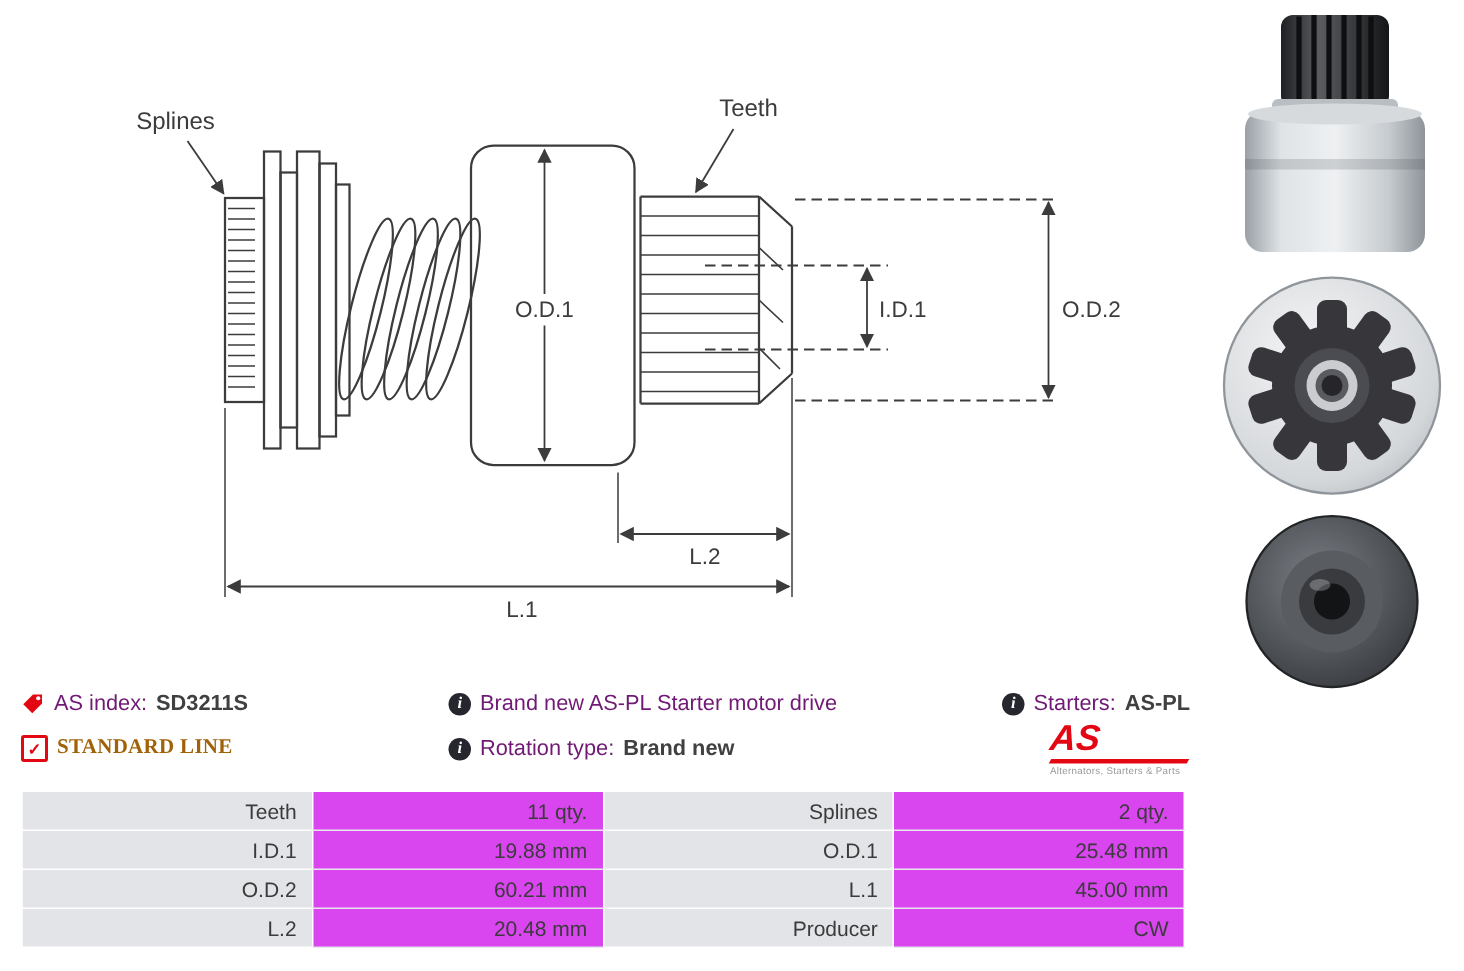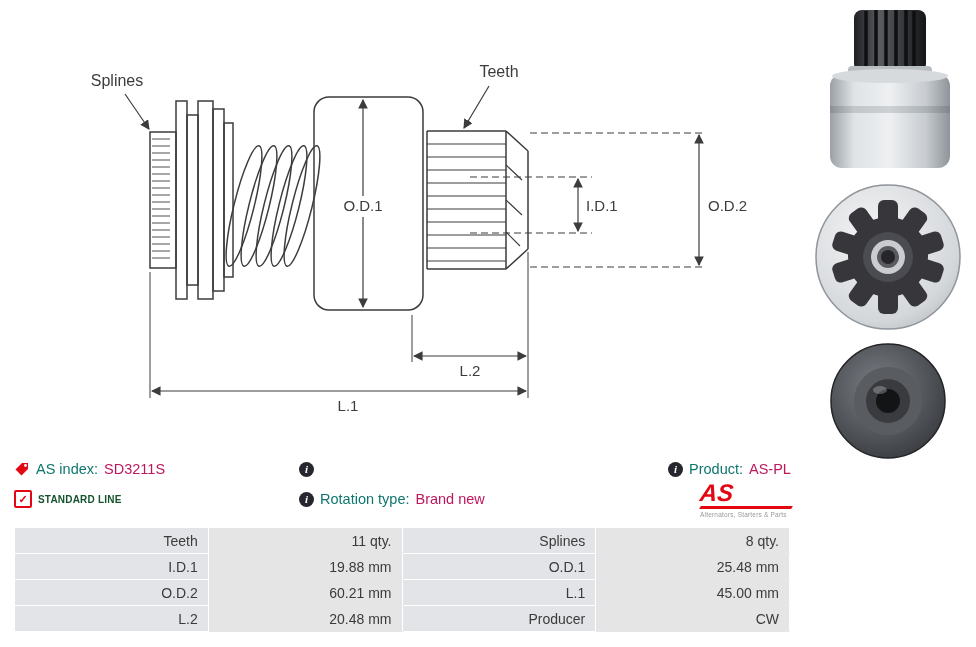--- a/index.html
+++ b/index.html
@@ -16,23 +16,23 @@
   .photo { position:absolute; left:808px; width:160px; cursor:pointer; }
   .photo1 { top:6px;   height:168px; }
   .photo2 { top:180px; height:154px; }
   .photo3 { top:340px; height:122px; }
 
   
   .info-item { position:absolute; display:flex; align-items:center; gap:6px;
                font-size:14.5px; height:20px; white-space:nowrap; }
   .c1 { left:14px; }  .c2 { left:299px; }  .c3 { left:668px; }
   .r1 { top:459px; }  .r2 { top:489px; }
-  .info-item .lbl { color:#0f766e; }
-  .info-item .val { font-weight:normal; color:#be185d; }
-  .std { color:#14532d; font-weight:bold; font-size:10px; letter-spacing:.2px; }
+  .info-item .lbl { color:#701a75; }
+  .info-item .val { font-weight:bold; color:#404040; }
+  .std { color:#a16207; font-weight:bold; font-size:14px; letter-spacing:.2px;font-family:Liberation Serif, serif; }
 
   .info-icon {
     display:inline-flex; align-items:center; justify-content:center;
     width:15px; height:15px; border-radius:50%;
     background:#26262e; color:#fff; flex:0 0 auto;
     font:italic bold 11px "Liberation Serif", serif;
   }
   .check-icon {
     display:inline-flex; align-items:center; justify-content:center;
     width:14px; height:14px; border:2px solid #e30613; border-radius:2px;
@@ -46,21 +46,21 @@
   .logo-swoosh { width:92px; height:3px; background:#e30613; margin:1px 0 2px 0;
                  transform:skewX(-30deg); }
   .logo-sub { font-size:6.5px; color:#999; letter-spacing:.2px; }
 
   
   .specs { position:absolute; left:14px; top:527px; width:776px;
            border-collapse:collapse; table-layout:fixed; font-size:14px; }
   .specs td { height:25px; padding:0 10px; text-align:right;
               border:1px solid #ffffff; color:#3b3b3b; }
   .specs td.tlbl { background:#e3e4e7; }
-  .specs td.tval { background:#e5e5e5; border-bottom:1px solid #e6e7ea;margin-top:44px; }
+  .specs td.tval { background:#d946ef; border-bottom:1px solid #e6e7ea;margin-top:44px; }
 </style>
 </head>
 <body>
 
 <div class="page">
 
   <svg class="diagram" width="800" height="455" viewBox="0 0 800 455">
     <defs>
       <marker id="ah" viewBox="0 0 9 9" refX="8" refY="4.5" markerWidth="8" markerHeight="8" orient="auto-start-reverse">
         <path d="M0,0 L9,4.5 L0,9 Z" fill="#3c3c3c"></path>
@@ -200,47 +200,48 @@
     <span class="val">SD3211S</span>
   </div>
 
   <div class="info-item c1 r2">
     <span class="check-icon">✓</span>
     <span class="std">STANDARD LINE</span>
   </div>
 
   <div class="info-item c2 r1">
     <span class="info-icon">i</span>
+    <span class="lbl">Brand new AS-PL Starter motor drive</span>
   </div>
 
   <div class="info-item c2 r2">
     <span class="info-icon">i</span>
     <span class="lbl">Rotation type:</span>
     <span class="val">Brand new</span>
   </div>
 
   <div class="info-item c3 r1">
     <span class="info-icon">i</span>
-    <span class="lbl">Product:</span>
+    <span class="lbl">Starters:</span>
     <span class="val">AS-PL</span>
   </div>
 
   <div class="aspl-logo">
     <span class="logo-as">AS</span>
     <div class="logo-swoosh"></div>
     <div class="logo-sub">Alternators, Starters &amp; Parts</div>
   </div>
 
   <table class="specs">
     <tbody>
       <tr>
         <td class="tlbl">Teeth</td>
         <td class="tval">11 qty.</td>
         <td class="tlbl">Splines</td>
-        <td class="tval">8 qty.</td>
+        <td class="tval">2 qty.</td>
       </tr>
       <tr>
         <td class="tlbl">I.D.1</td>
         <td class="tval">19.88 mm</td>
         <td class="tlbl">O.D.1</td>
         <td class="tval">25.48 mm</td>
       </tr>
       <tr>
         <td class="tlbl">O.D.2</td>
         <td class="tval">60.21 mm</td>

